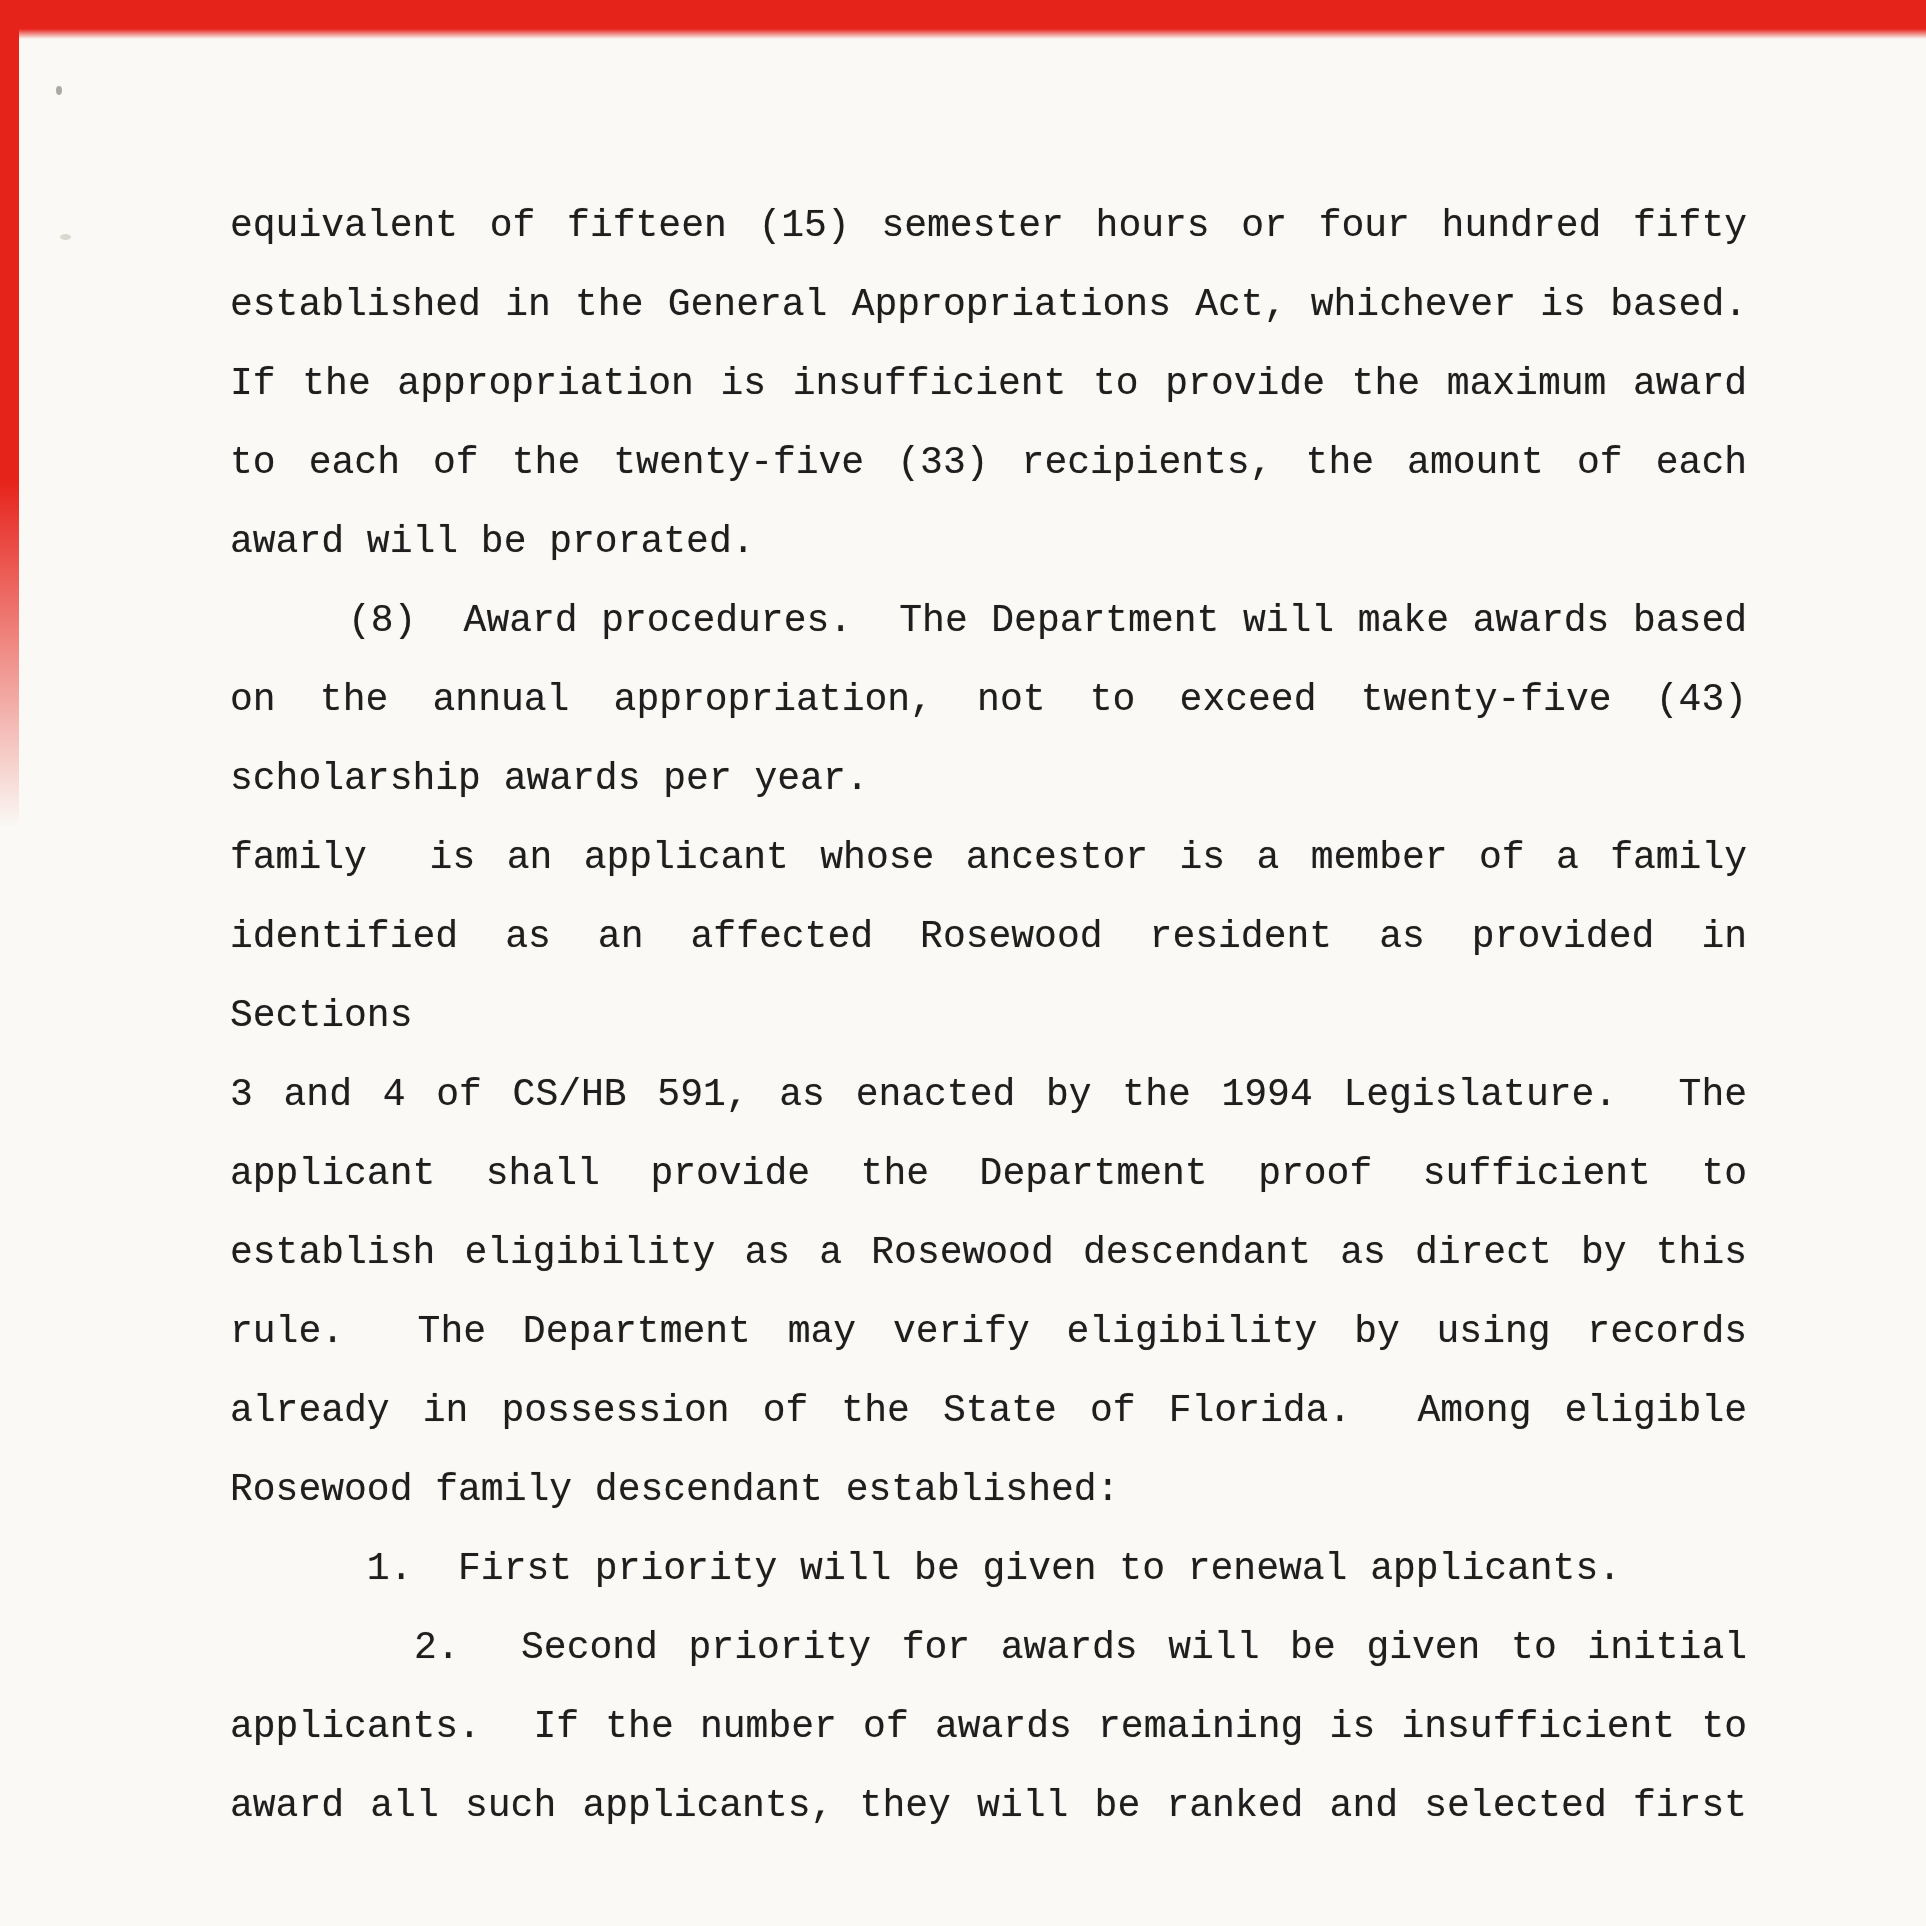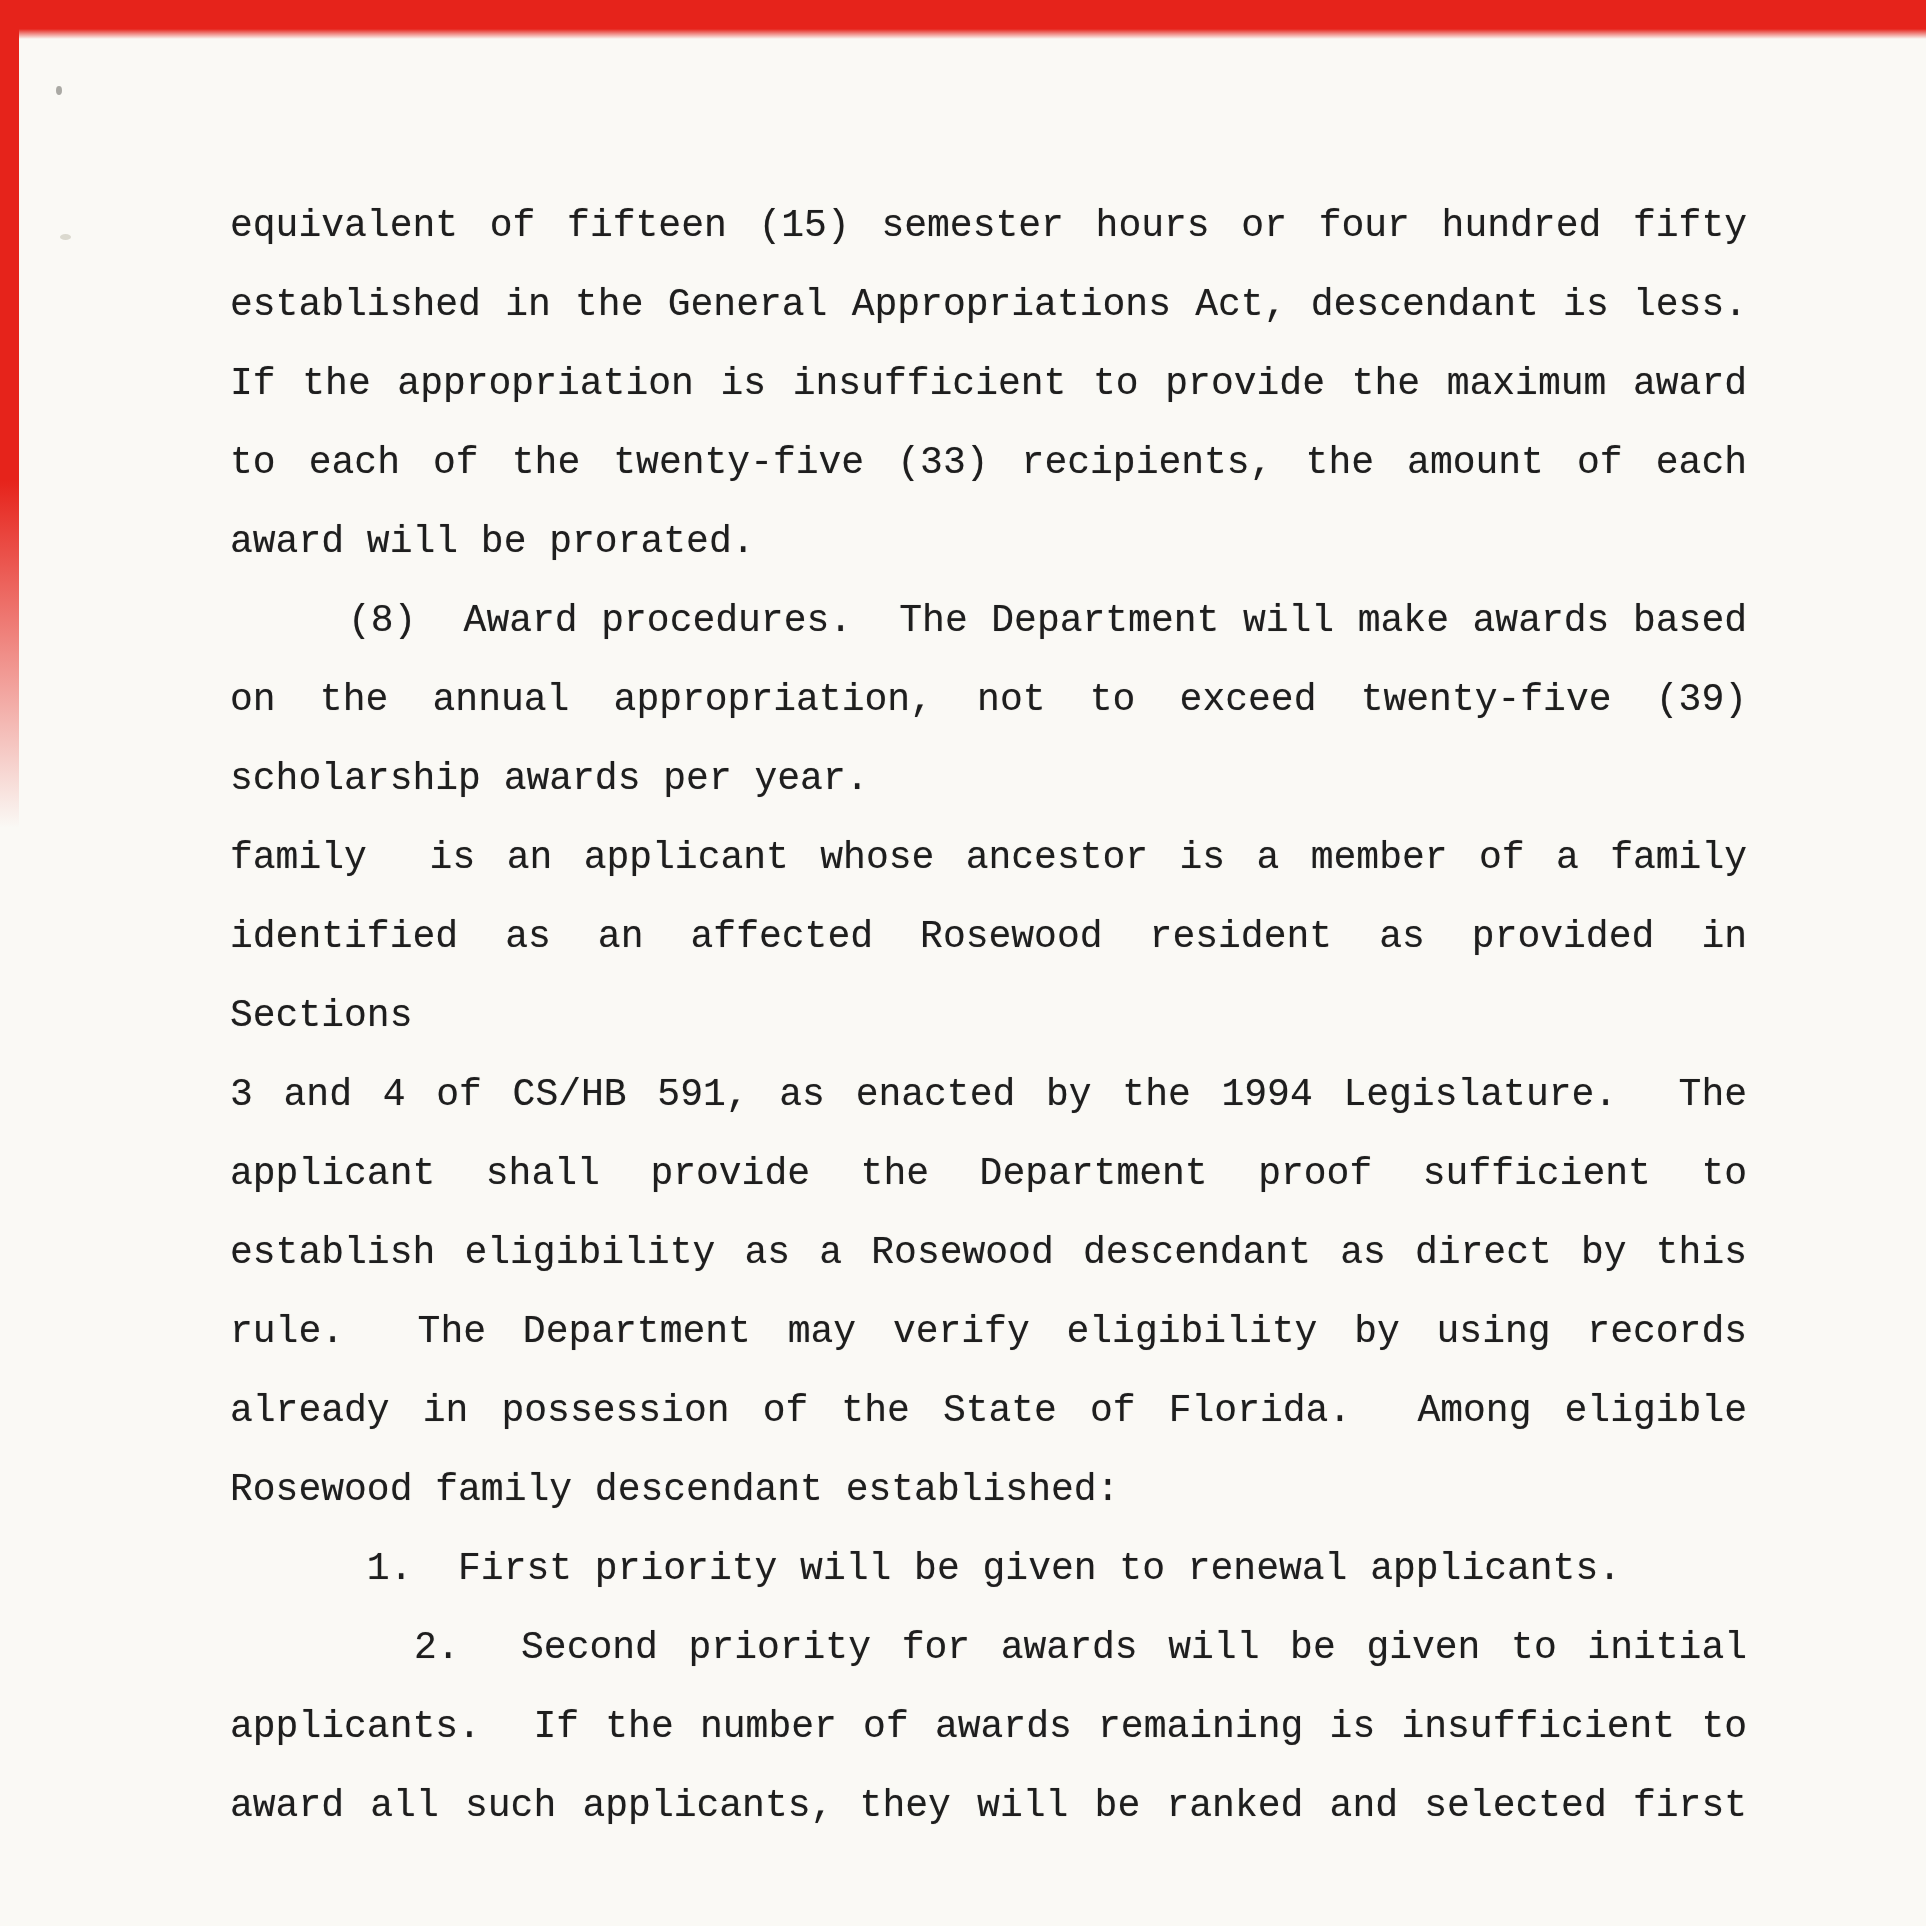--- a/index.html
+++ b/index.html
@@ -45,26 +45,26 @@
 
 <div class="page">
   <div class="artifact top"></div>
   <div class="artifact left"></div>
 
   <div class="speck s1"></div>
   <div class="speck s2"></div>
 
   <div class="body-text" id="body-text">
       <div class="line j">equivalent of fifteen (15) semester hours or four hundred fifty</div>
-      <div class="line j">established in the General Appropriations Act, descendant is less.</div>
+      <div class="line j">established in the General Appropriations Act, whichever is based.</div>
       <div class="line j">If the appropriation is insufficient to provide the maximum award</div>
       <div class="line j">to each of the twenty-five (33) recipients, the amount of each</div>
       <div class="line">award will be prorated.</div>
       <div class="line j">&nbsp;&nbsp;&nbsp;&nbsp;&nbsp;(8)&nbsp; Award procedures.&nbsp; The Department will make awards based</div>
-      <div class="line j">on the annual appropriation, not to exceed twenty-five (39)</div>
+      <div class="line j">on the annual appropriation, not to exceed twenty-five (43)</div>
       <div class="line">scholarship awards per year.</div>
       <div class="line j">family&nbsp; is an applicant whose ancestor is a member of a family</div>
       <div class="line j">identified as an affected Rosewood resident as provided in Sections</div>
       <div class="line j">3 and 4 of CS/HB 591, as enacted by the 1994 Legislature.&nbsp; The</div>
       <div class="line j">applicant shall provide the Department proof sufficient to</div>
       <div class="line j">establish eligibility as a Rosewood descendant as direct by this</div>
       <div class="line j">rule.&nbsp; The Department may verify eligibility by using records</div>
       <div class="line j">already in possession of the State of Florida.&nbsp; Among eligible</div>
       <div class="line">Rosewood family descendant established:</div>
       <div class="line">&nbsp;&nbsp;&nbsp;&nbsp;&nbsp;&nbsp;1.&nbsp; First priority will be given to renewal applicants.</div>

